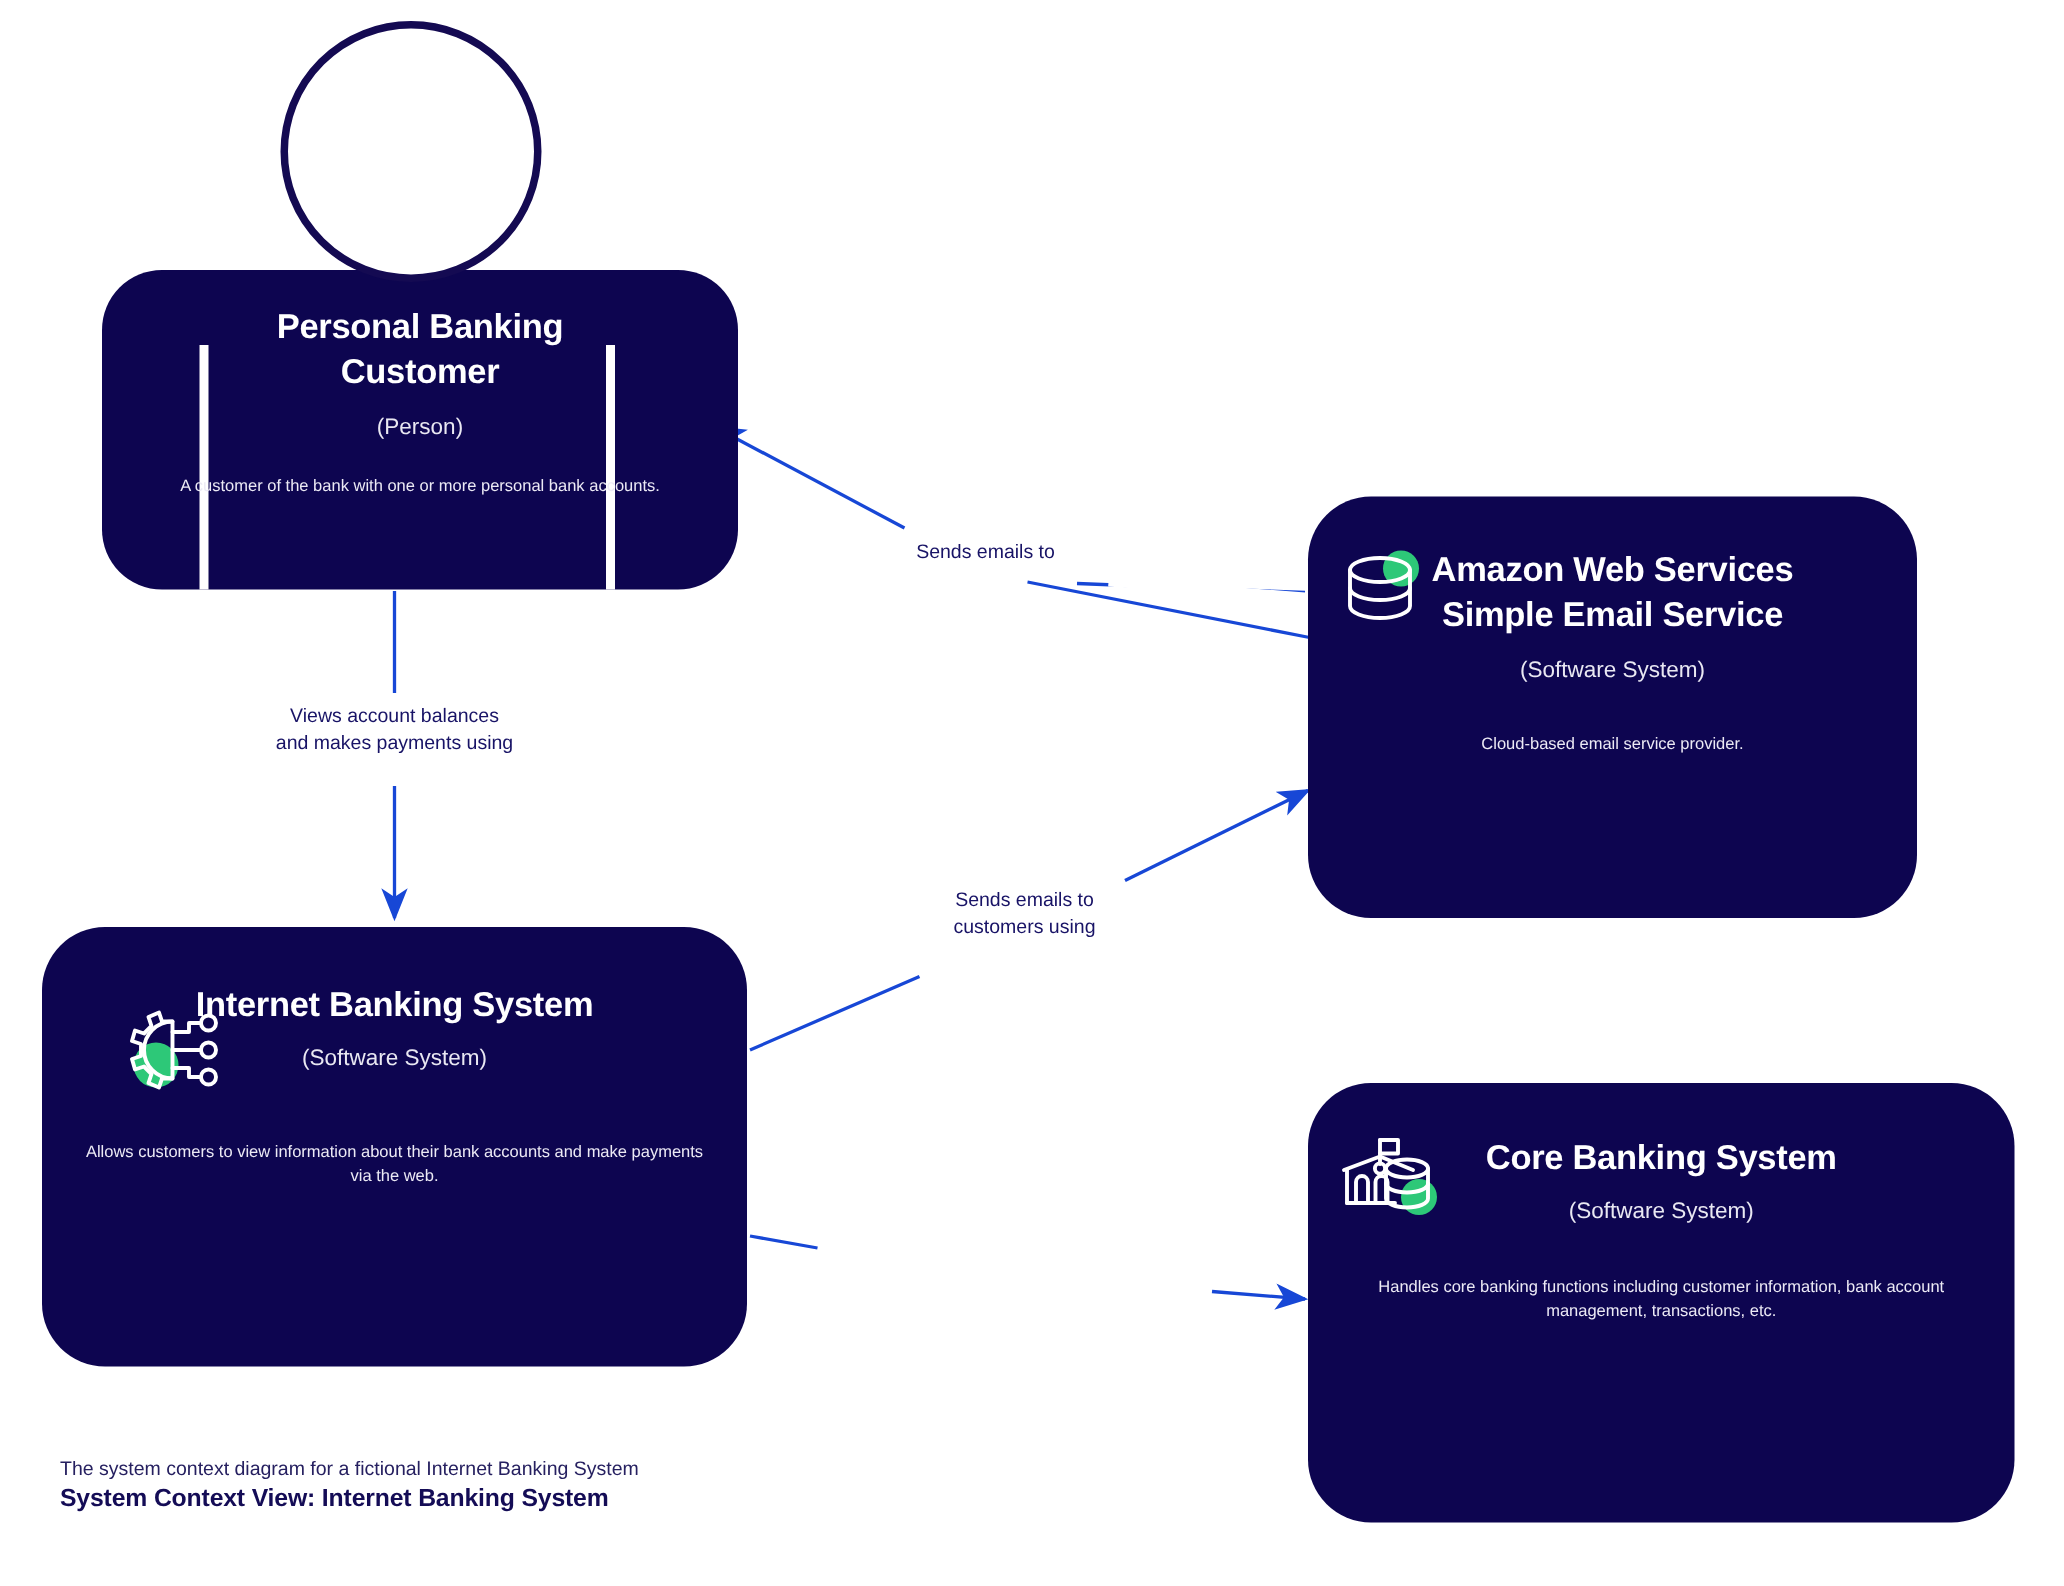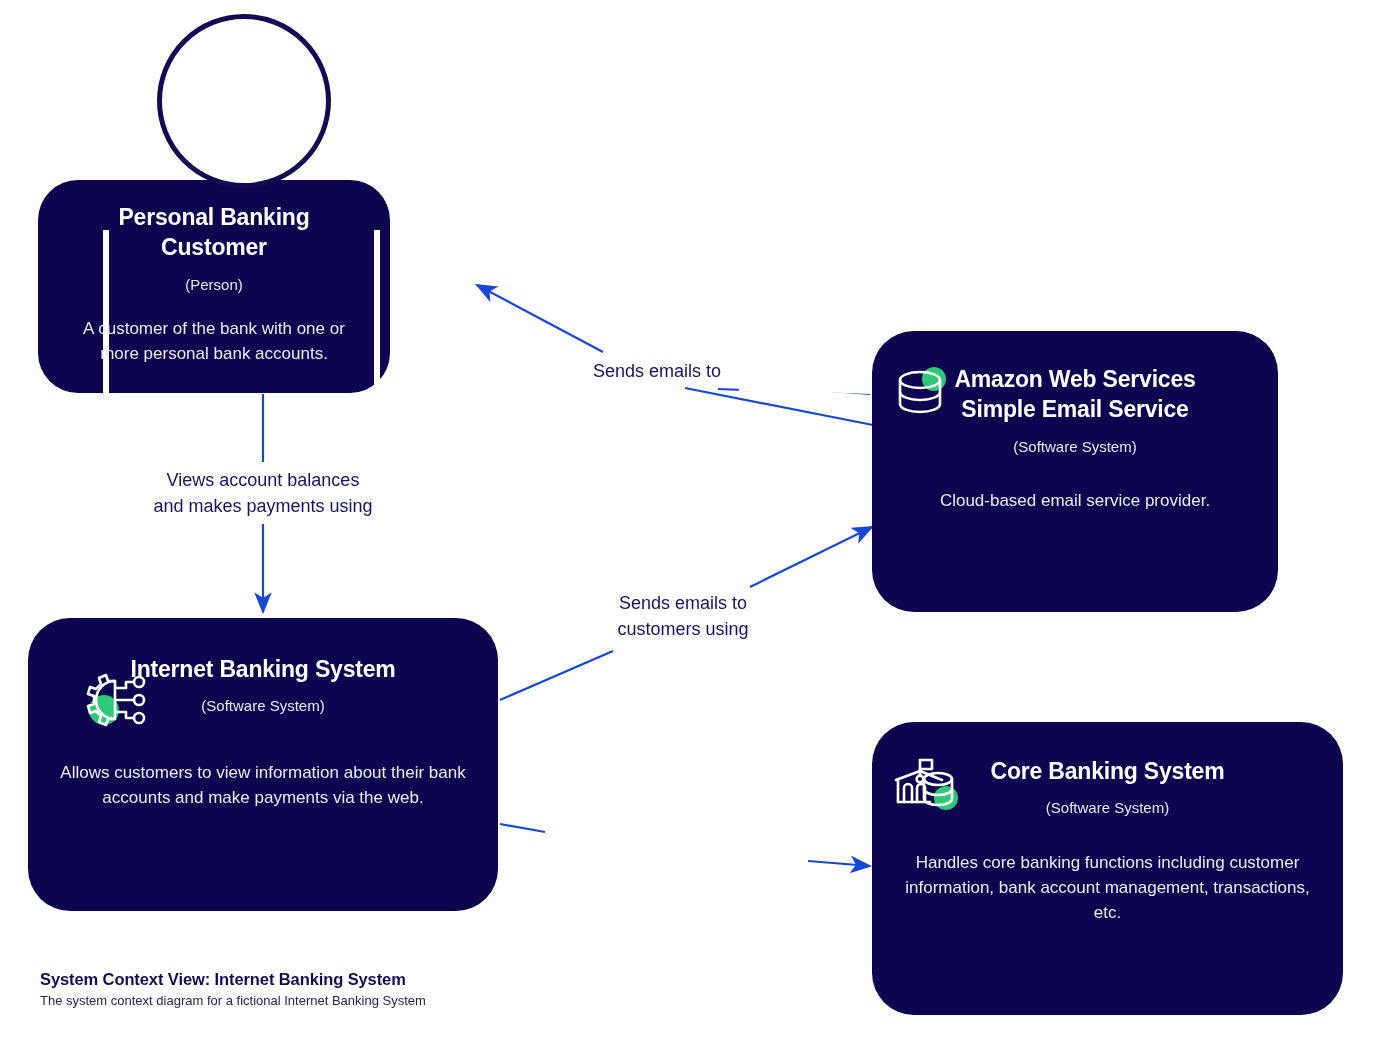--- a/index.html
+++ b/index.html
@@ -63,32 +63,32 @@
 
   .node-type {
     font-size: 15px;
     font-weight: normal;
     line-height: 1.3;
     color: #e9e8f2;
     margin-top: 12px;
   }
 
   .node-desc {
-    font-size: 17px;
+    font-size: 11px;
     font-weight: normal;
     line-height: 1.48;
     color: #eceaf5;
     padding: 0 36px;
   }
 
   
   #person-node {
-    left: 38px;
+    left: 68px;
     top: 180px;
-    width: 352px;
+    width: 424px;
     height: 213px;
     border-radius: 40px;
   }
   #person-head {
     position: absolute;
     left: 119px;
     top: -166px;
     width: 174px;
     height: 174px;
     border: 5px solid #140a52;
@@ -149,21 +149,21 @@
     top: 40px;
   }
   #ibs-icon { left: 56px; top: 50px; }
   #ses-icon { left: 22px; top: 32px; }
   #cbs-icon { left: 18px; top: 32px; }
 
   
   .edge-label {
     position: absolute;
     color: #181366;
-    font-size: 18px;
+    font-size: 13px;
     line-height: 1.42;
     text-align: center;
     font-family: "Liberation Sans", sans-serif;
     white-space: pre-line;
   }
   #label-views    { left: 103px; top: 468px; width: 320px; }
   #label-emails1  { left: 522px; top: 359px; width: 270px; }
   #label-emails2  { left: 548px; top: 591px; width: 270px; }
   #label-gets     { left: 523px; top: 806px; width: 310px; }
 
@@ -318,17 +318,17 @@
   <div class="edge-label" id="label-views">Views account balances
 and makes payments using</div>
 
   <div class="edge-label" id="label-emails1">Sends emails to</div>
 
   <div class="edge-label" id="label-emails2">Sends emails to
 customers using</div>
 
 
   <div id="footer">
+    <div id="footer-sub">The system context diagram for a fictional Internet Banking System</div>
     <div id="footer-title">System Context View: Internet Banking System</div>
-    <div id="footer-sub">The system context diagram for a fictional Internet Banking System</div>
   </div>
 
 </div>
 
 </body></html>

